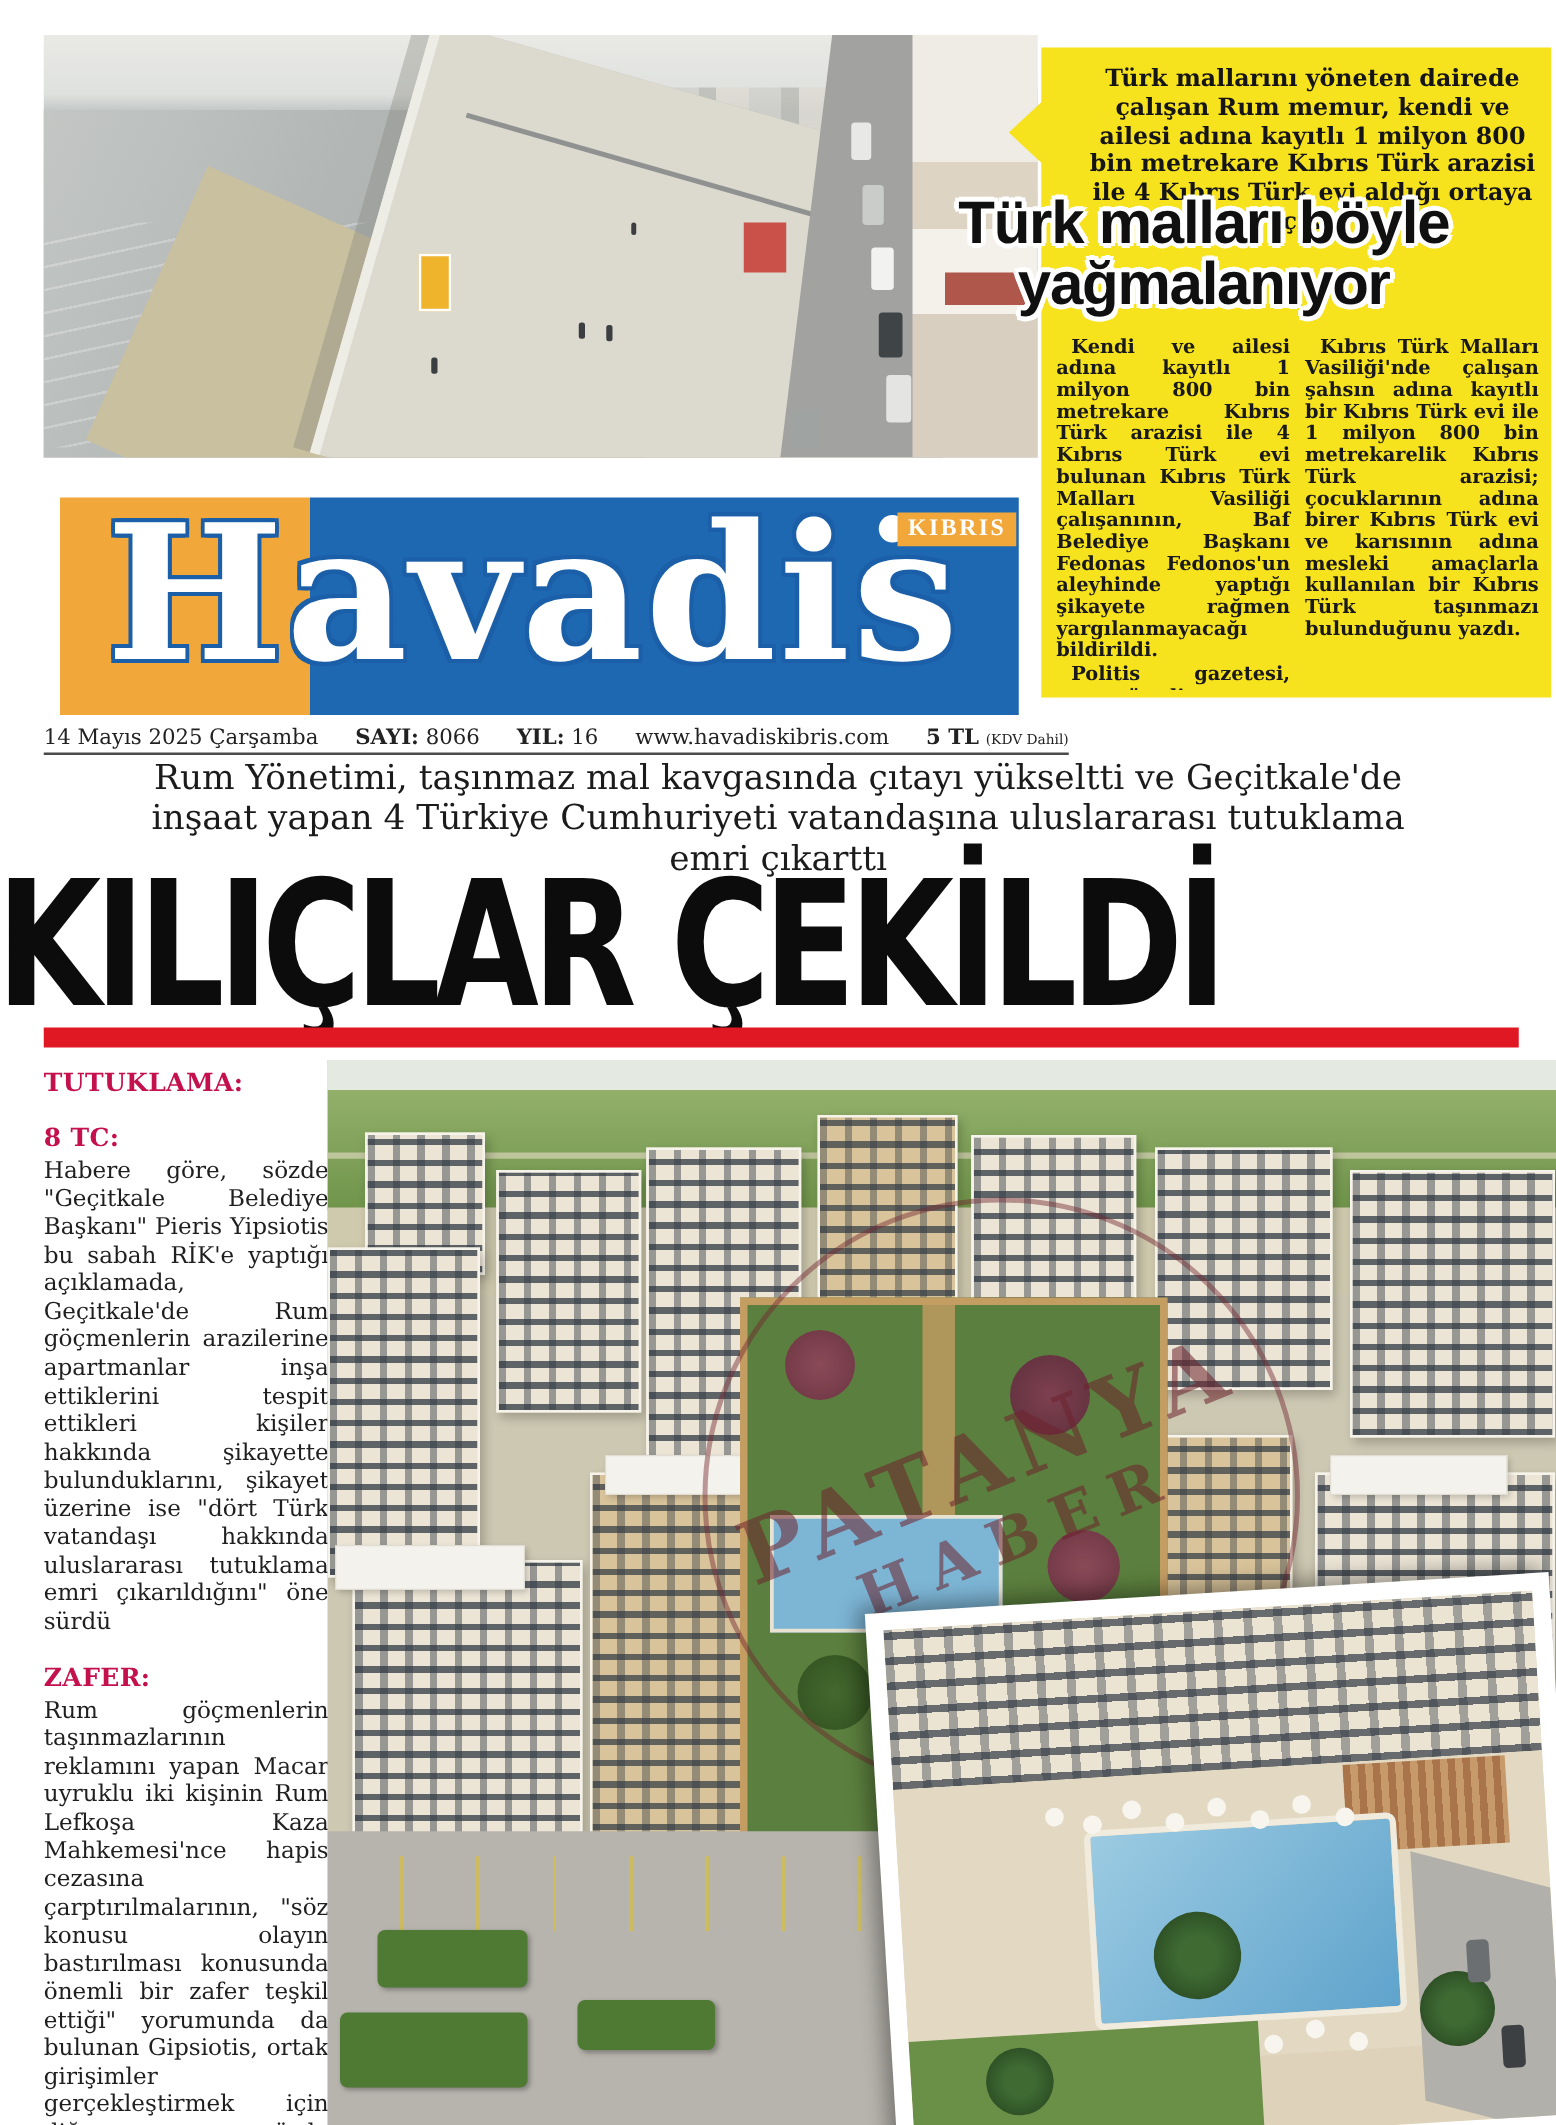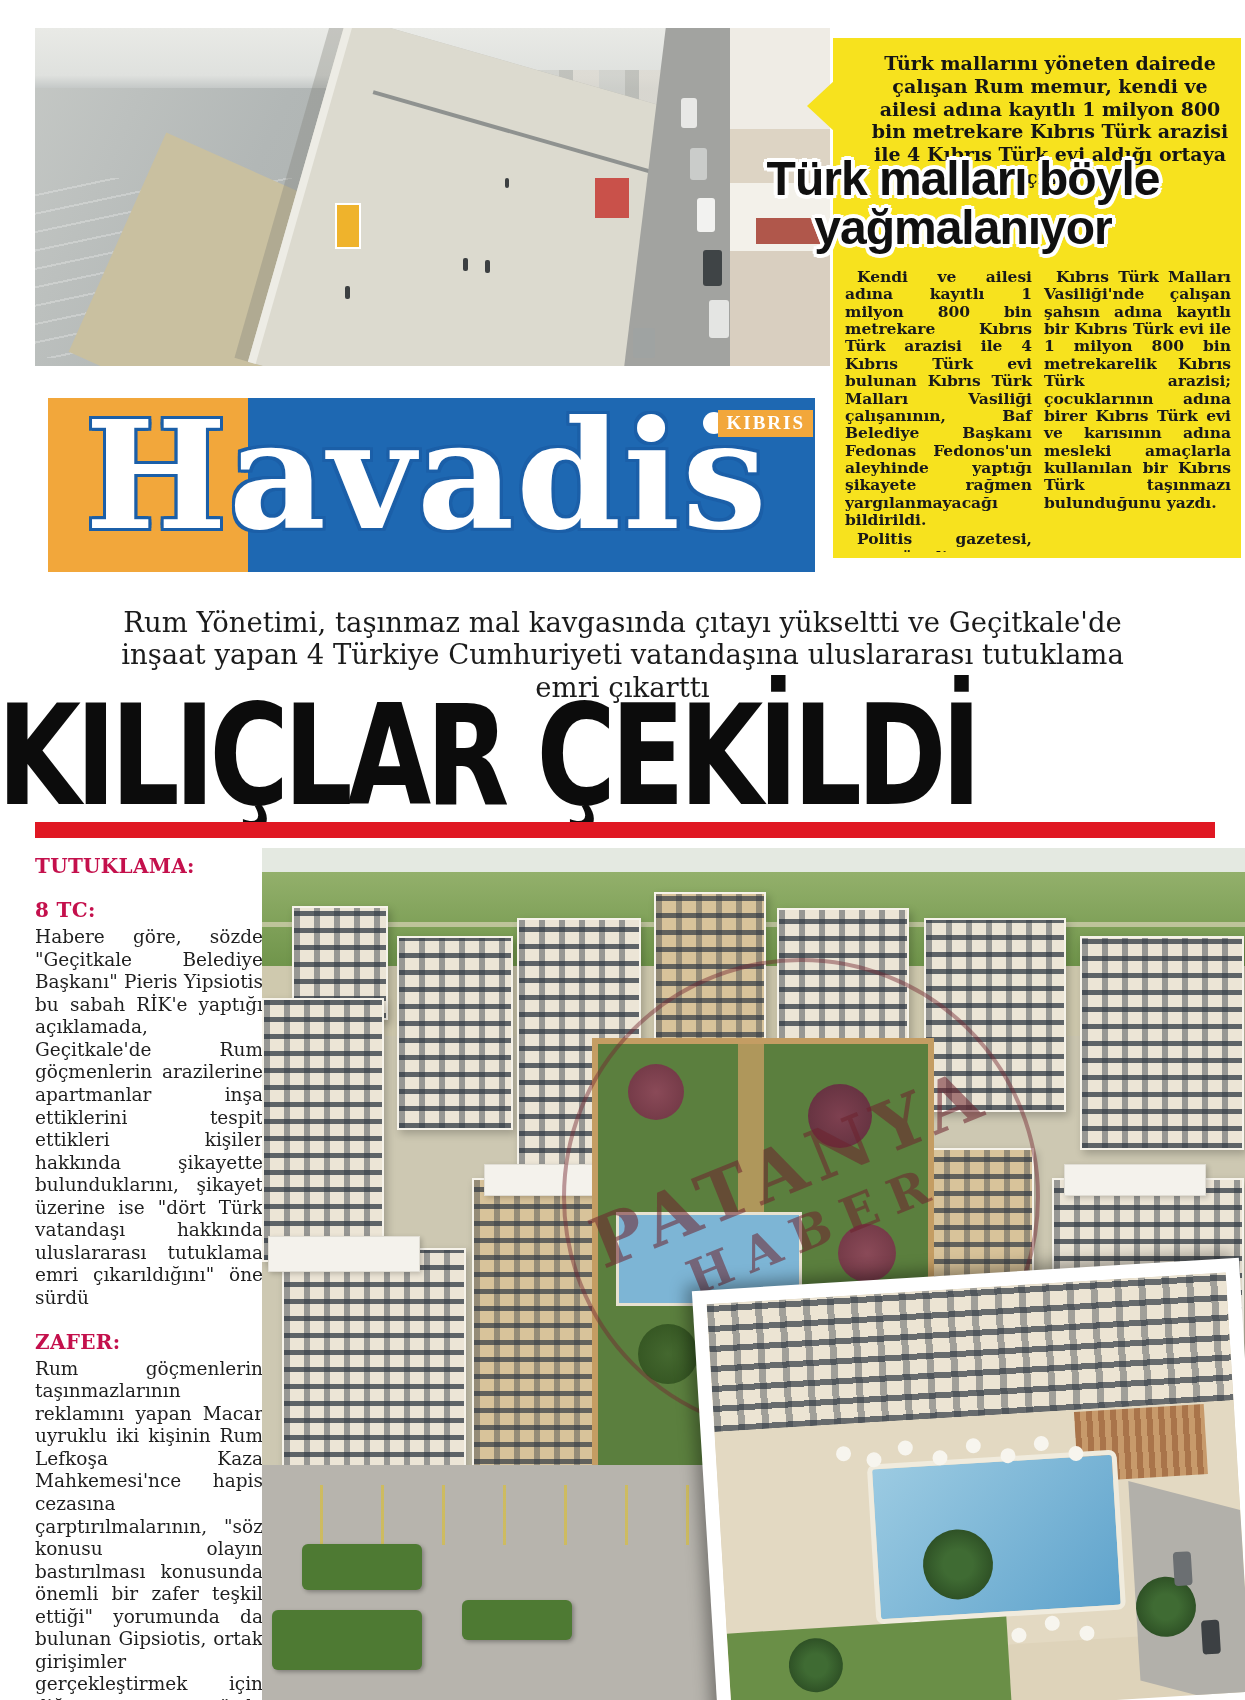--- a/index.html
+++ b/index.html
@@ -180,20 +180,27 @@
   </div>
 
   <div class="masthead">
     <div class="mh-orange"></div>
     <div class="mh-blue"></div>
     <div class="mh-logo">Havadis</div>
     <div class="mh-dot"></div>
     <div class="kibris-badge">KIBRIS</div>
   </div>
 
+  <div class="dateline">
+    <span>14 Mayıs 2025 Çarşamba</span>
+    <span><span class="dl-label">SAYI:</span> <span>8066</span></span>
+    <span><span class="dl-label">YIL:</span> <span>16</span></span>
+    <span>www.havadiskibris.com</span>
+    <span><span class="dl-label">5 TL</span> <span class="dl-note">(KDV Dahil)</span></span>
+  </div>
 
   <div class="kicker">Rum Yönetimi, taşınmaz mal kavgasında çıtayı yükseltti ve Geçitkale'de inşaat yapan 4 Türkiye Cumhuriyeti vatandaşına uluslararası tutuklama emri çıkarttı</div>
   <div class="main-headline-wrap">
     <span class="main-headline">KILIÇLAR ÇEKİLDİ</span>
   </div>
   <div class="red-divider"></div>
 
   <div class="article-col">
     <div class="sec">
       <div class="sec-heading">TUTUKLAMA:</div>

